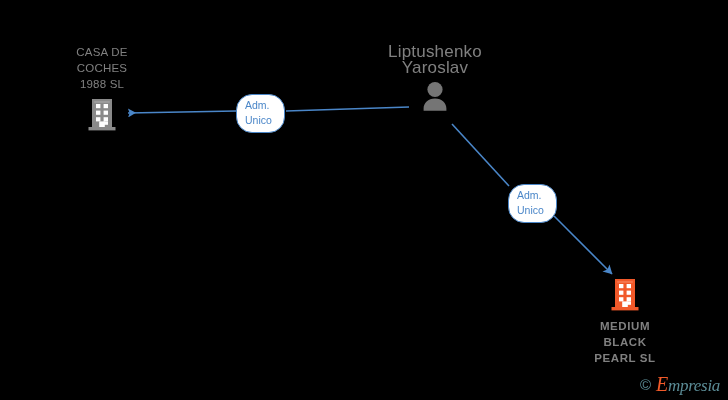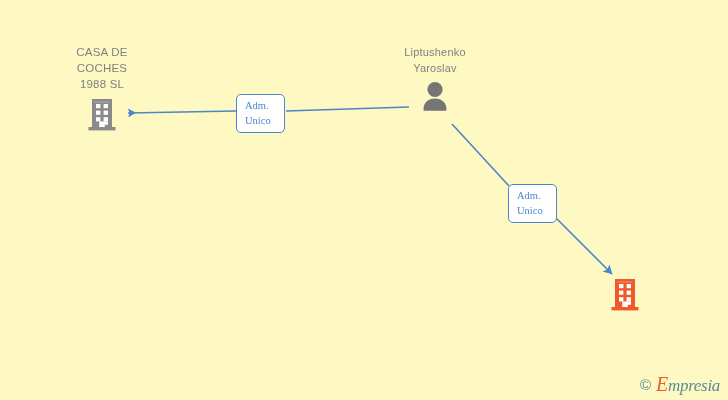--- a/index.html
+++ b/index.html
@@ -10,21 +10,21 @@
     width: 728px;
     height: 400px;
     background: #ffffff;
     font-family: "Liberation Sans", sans-serif;
     overflow: hidden;
   }
   #canvas {
     position: relative;
     width: 728px;
     height: 400px;
-    background: #fef9c3;
+    background: #000000;
   }
   .edge-layer {
     position: absolute;
     left: 0;
     top: 0;
     width: 728px;
     height: 400px;
     pointer-events: none;
   }
   .node {
@@ -49,21 +49,21 @@
     margin-top: 5px;
   }
 
   
   #node-person {
     left: 377px;
     top: 44px;
     width: 116px;
   }
   #node-person .node-label {
-    font-size: 11px;
+    font-size: 17px;
     line-height: 16px;
     color: #808080;
     letter-spacing: 0.2px;
     white-space: pre-line;
   }
   #node-person .icon-wrap {
     margin-top: 4px;
   }
 
   
@@ -79,30 +79,29 @@
     font-weight: bold;
     letter-spacing: 0.6px;
     white-space: pre-line;
     margin-top: 3px;
   }
 
   
   .edge-label {
     position: absolute;
     border: 1px solid #4a86c8;
-    border-radius: 5px;
+    border-radius: 16px;
     background: #ffffff;
     color: #4a86c8;
     font-size: 10.5px;
     line-height: 15px;
     padding: 3px 8px 4px 8px;
     white-space: pre-line;
     text-align: left;
     box-sizing: border-box;
-    font-family: Liberation Serif, serif;
   }
   #edge-label-1 {
     left: 236px;
     top: 94px;
     width: 49px;
   }
   #edge-label-2 {
     left: 508px;
     top: 184px;
     width: 49px;
@@ -204,20 +203,23 @@
         <rect x="15.6" y="7" width="4.4" height="4.2" fill="#ffffff"></rect>
         <rect x="8" y="13.6" width="4.4" height="4.2" fill="#ffffff"></rect>
         <rect x="15.6" y="13.6" width="4.4" height="4.2" fill="#ffffff"></rect>
         <rect x="8" y="20.2" width="4.4" height="4.2" fill="#ffffff"></rect>
         <rect x="15.6" y="20.2" width="4.4" height="4.2" fill="#ffffff"></rect>
         <rect x="11.2" y="24.4" width="5.6" height="5.6" fill="#ffffff"></rect>
         <rect x="15.6" y="24.4" width="4.4" height="3.4" fill="#ffffff"></rect>
         <rect x="0.5" y="30" width="27" height="3.4" fill="#f1592a"></rect>
       </svg>
     </div>
+    <div class="node-label">MEDIUM
+BLACK
+PEARL  SL</div>
   </div>
 
   <div class="edge-label" id="edge-label-1">Adm.
 Unico</div>
 
   <div class="edge-label" id="edge-label-2">Adm.
 Unico</div>
 
   <div id="watermark">
     <span class="copy-mark">©</span>

